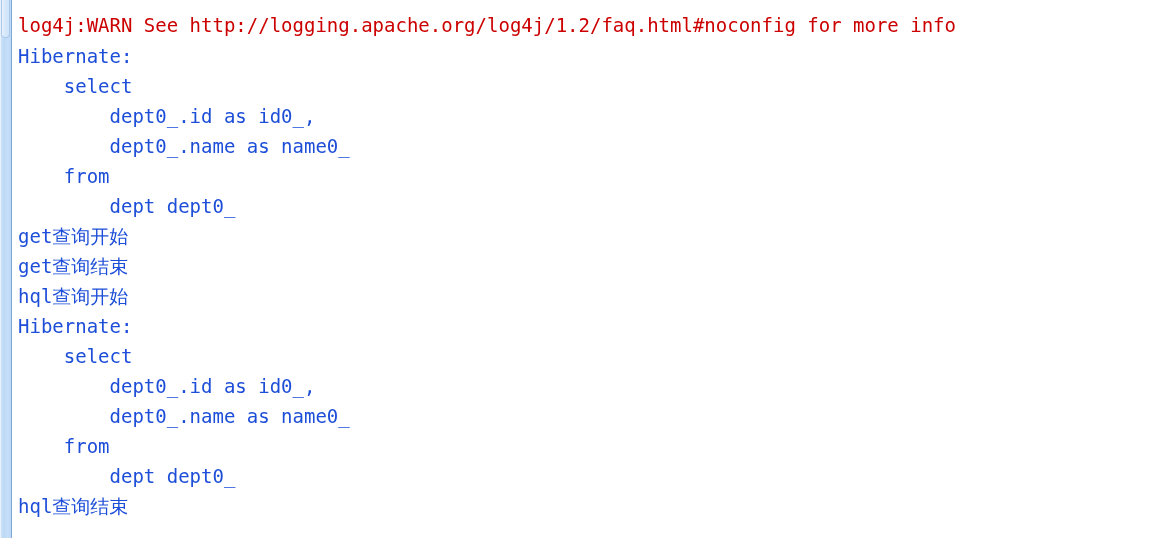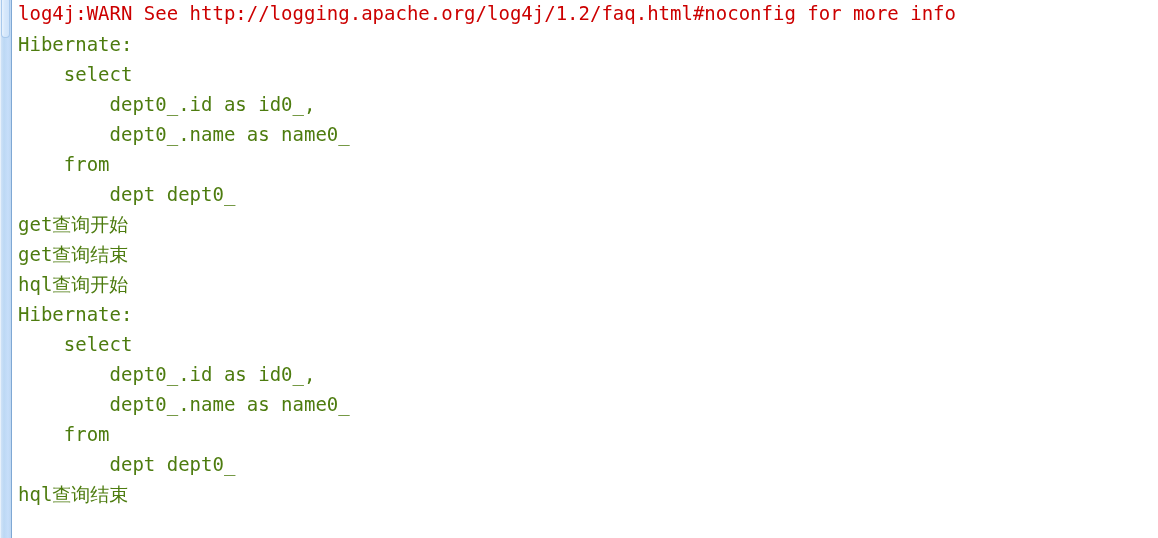--- a/index.html
+++ b/index.html
@@ -68,32 +68,33 @@
     padding: 0;
     background: #ffffff;
     overflow: hidden;
     white-space: pre;
   }
   .log-line {
     height: 30px;
     line-height: 30px;
     font-size: 19px;
     font-family: "DejaVu Sans Mono", "Liberation Mono", monospace;
-    color: #4d7c0f;
+    color: #1d4ed8;
     white-space: pre;
     letter-spacing: 0px;
     padding-left: 6px;
     box-sizing: border-box;
   }
   .log-line.warn {
     color: #cc0000;
   }
   .log-line.first {
     height: 29px;
     line-height: 27px;
+    margin-top: 12px;
   }
 </style>
 </head>
 <body>
 
 <div id="console-panel">
 
   <div id="scrollbar-track">
     <div id="scrollbar-thumb"></div>
     <div id="content-divider"></div>

